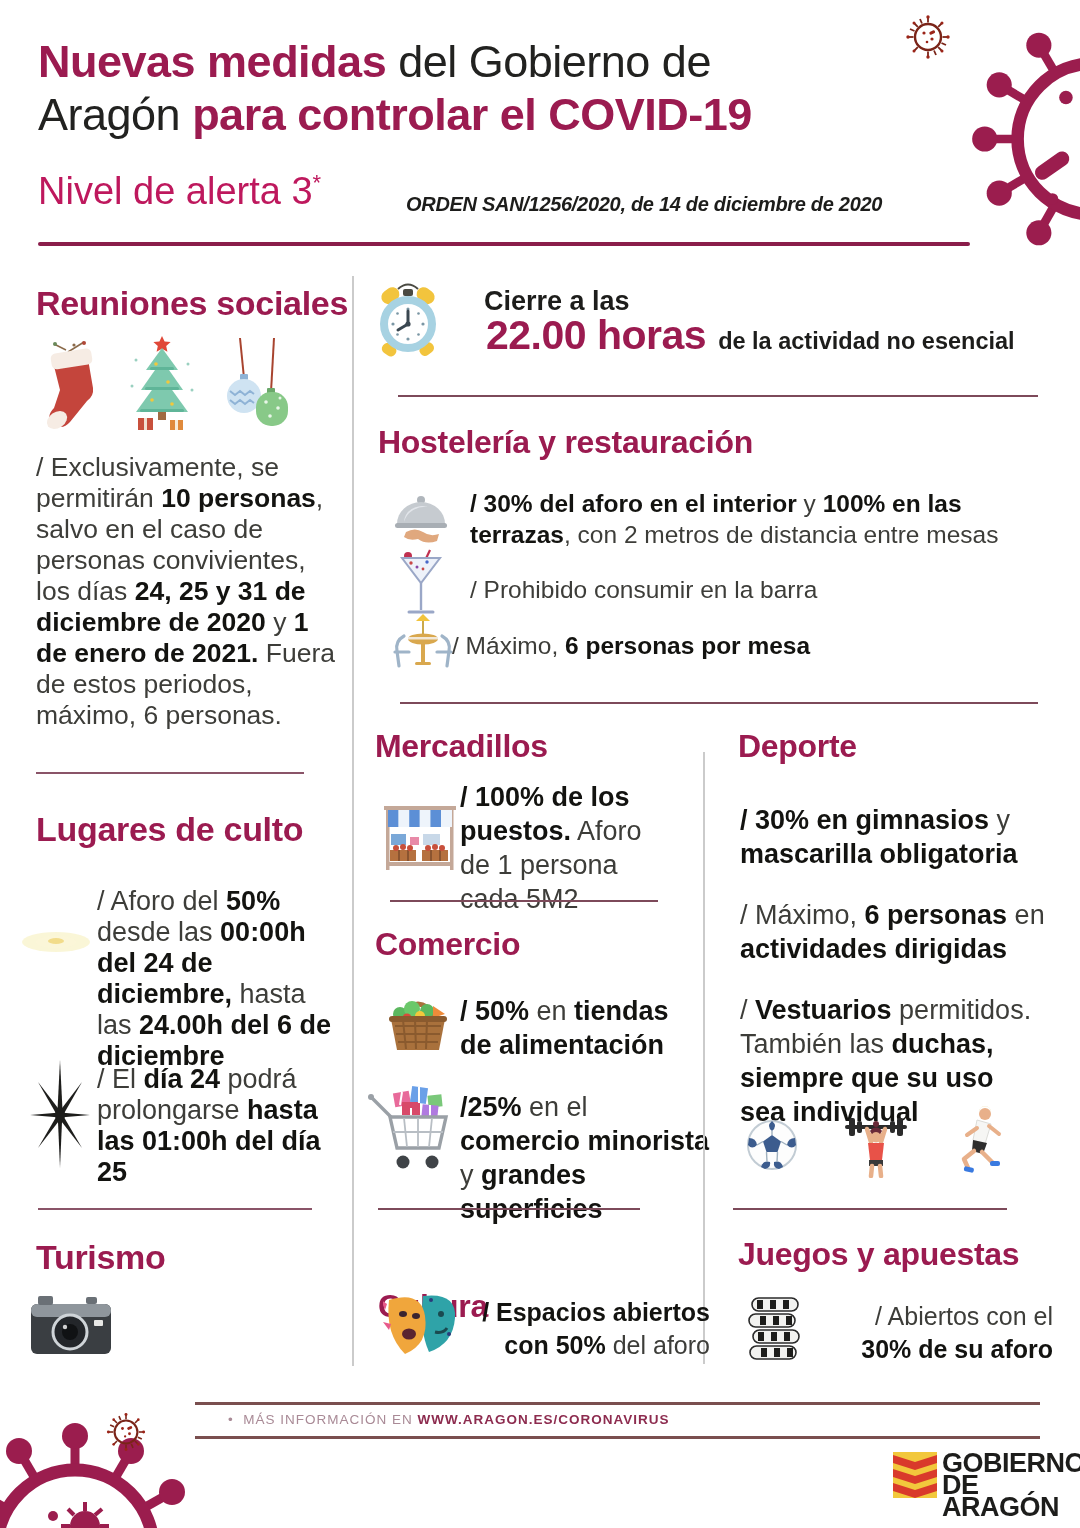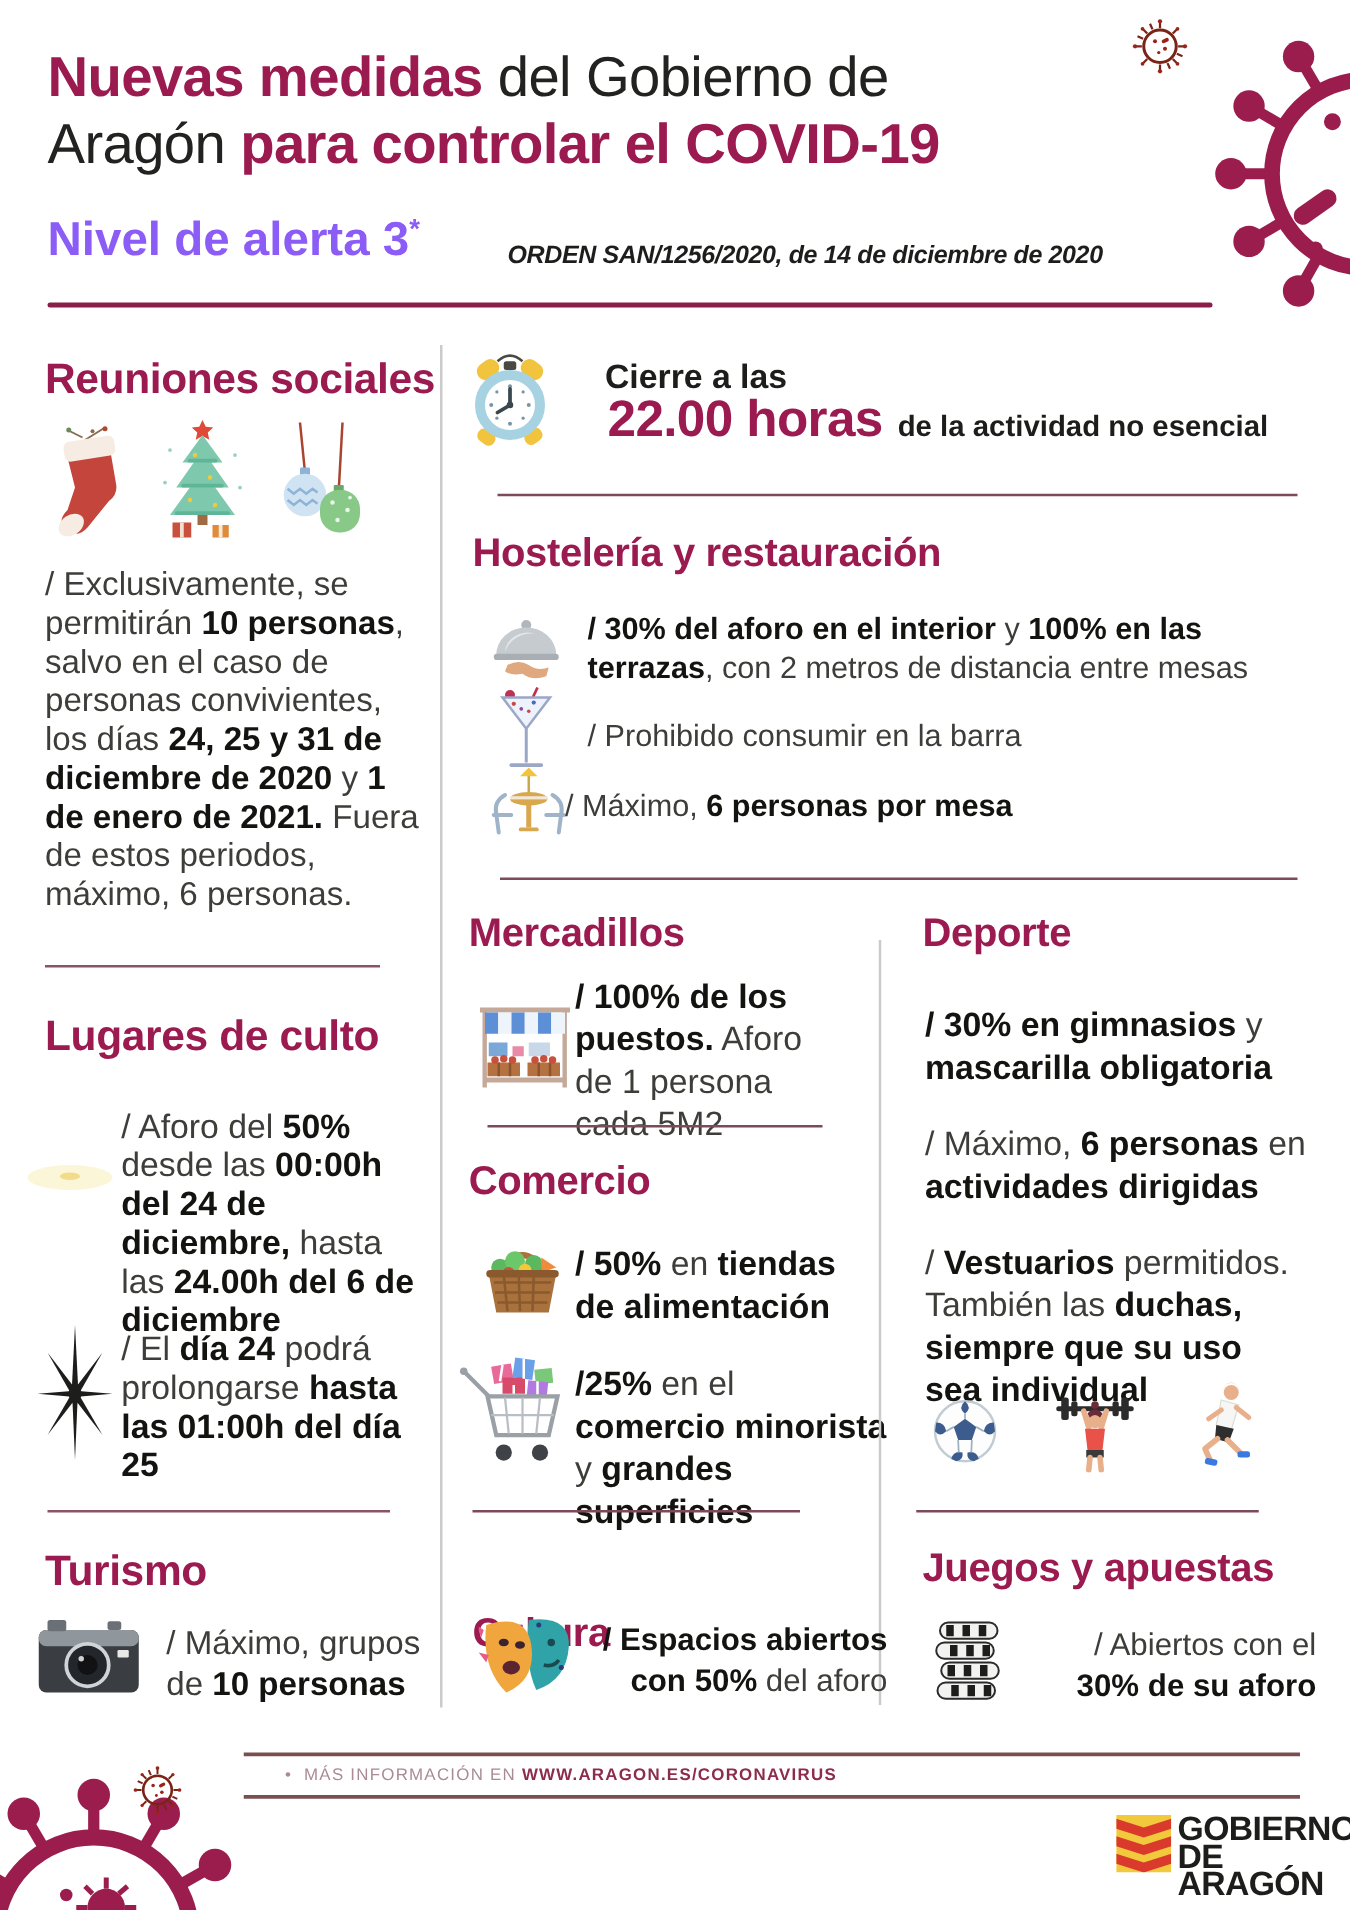--- a/index.html
+++ b/index.html
@@ -2,21 +2,21 @@
 <html><head>
 <meta charset="utf-8">
 <style>
   html,body{margin:0;padding:0;background:#e8e8e8;}
   .page{position:relative;width:1080px;height:1528px;margin:0 auto;background:#ffffff;
         overflow:hidden;font-family:"Liberation Sans",sans-serif;color:#3a3a36;}
   .abs{position:absolute;}
   
   .title{font-size:45px;line-height:1.17;font-weight:400;color:#222220;letter-spacing:-0.5px;}
   .title .b{color:#9b1b50;font-weight:700;}
-  .alert{font-size:38px;font-weight:700;color:#8b5cf6;}
+  .alert{font-size:38px;font-weight:400;color:#be185d;}
   .alert sup{font-size:22px;}
   .order{font-size:20px;font-style:italic;font-weight:700;color:#1d1d1b;letter-spacing:-0.3px;margin-left:32px;}
   .rule{background:#8a1d4a;height:4px;border-radius:2px;}
   
   .h1{font-weight:700;color:#9b1b50;font-size:34px;letter-spacing:-0.3px;}
   .h2{font-weight:700;color:#9b1b50;font-size:32px;letter-spacing:-0.3px;}
   
   .runs{font-weight:400;color:#3d3d39;}
   .runs .b{font-weight:700;color:#131310;}
   .t27{font-size:27px;line-height:30px;}
@@ -223,21 +223,20 @@
   <svg class="abs" style="left:30px;top:1294px;" width="82" height="62" viewBox="0 0 82 62">
     <rect x="1" y="10" width="80" height="50" rx="6" fill="#3a3e42"></rect>
     <rect x="1" y="10" width="80" height="13" rx="6" fill="#8f969c"></rect>
     <rect x="8" y="2" width="15" height="9" rx="2" fill="#6a7076"></rect>
     <rect x="56" y="3" width="11" height="7" rx="2" fill="#6a7076"></rect>
     <rect x="64" y="26" width="9" height="6" rx="1" fill="#e8e8e6"></rect>
     <circle cx="40" cy="38" r="17" fill="#23262a" stroke="#cfd4d8" stroke-width="3"></circle>
     <circle cx="40" cy="38" r="8" fill="#101214"></circle>
     <circle cx="35" cy="33" r="2.2" fill="#ffffff" opacity="0.8"></circle>
   </svg>
-  <div class="abs runs t26" style="left:133px;top:1298px;width:210px;line-height:33px;"><span>/ Máximo, grupos de </span><span class="b">10 personas</span></div>
 
   <div class="abs vdiv" style="left:352px;top:276px;height:1090px;"></div>
 
   <svg class="abs" style="left:376px;top:280px;" width="64" height="82" viewBox="0 0 64 82">
     <path d="M22,9 Q32,0 42,9" fill="none" stroke="#4a4a42" stroke-width="2"></path>
     <rect x="27" y="9" width="10" height="7" rx="2" fill="#4a4a42"></rect>
     <rect x="5" y="9" width="19" height="14" rx="7" transform="rotate(-36 14 16)" fill="#f2c43d"></rect>
     <rect x="40" y="9" width="19" height="14" rx="7" transform="rotate(36 50 16)" fill="#f2c43d"></rect>
     <rect x="6" y="64" width="15" height="11" rx="5" transform="rotate(36 13 69)" fill="#f2c43d"></rect>
     <rect x="43" y="64" width="15" height="11" rx="5" transform="rotate(-36 50 69)" fill="#f2c43d"></rect>

